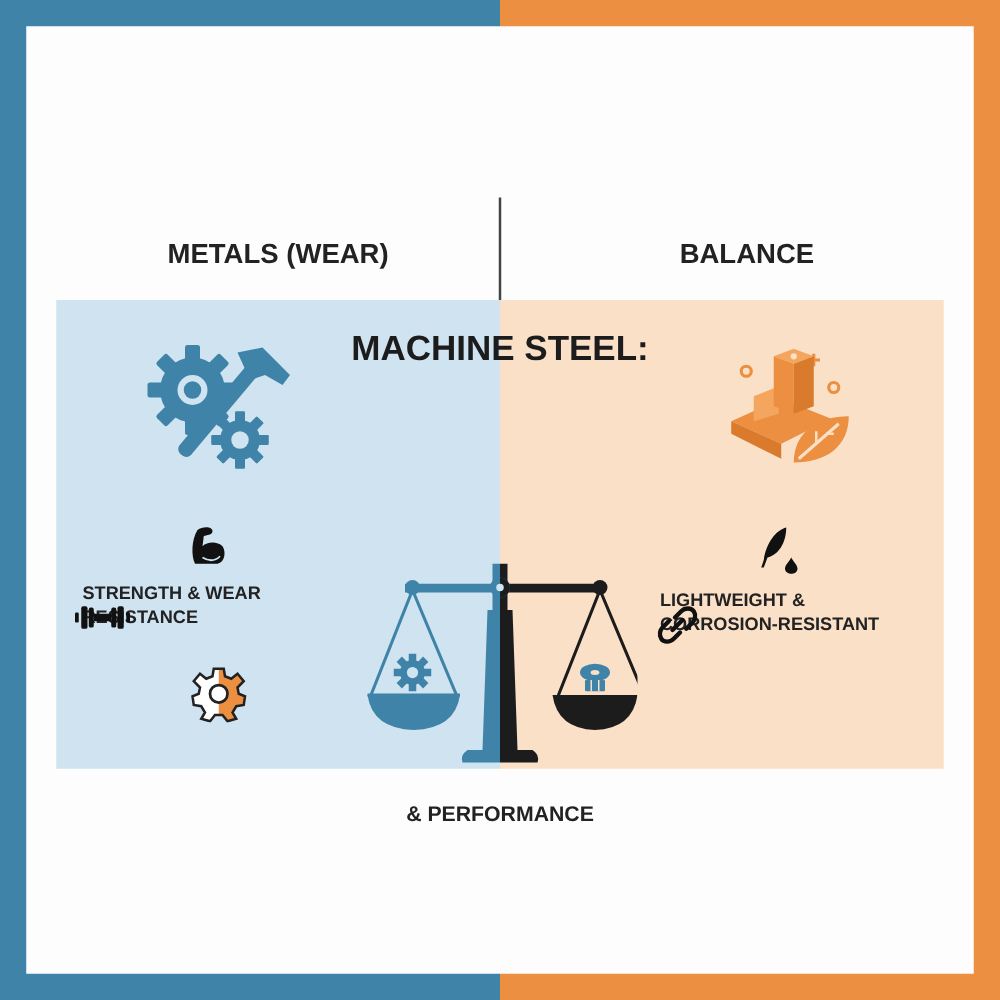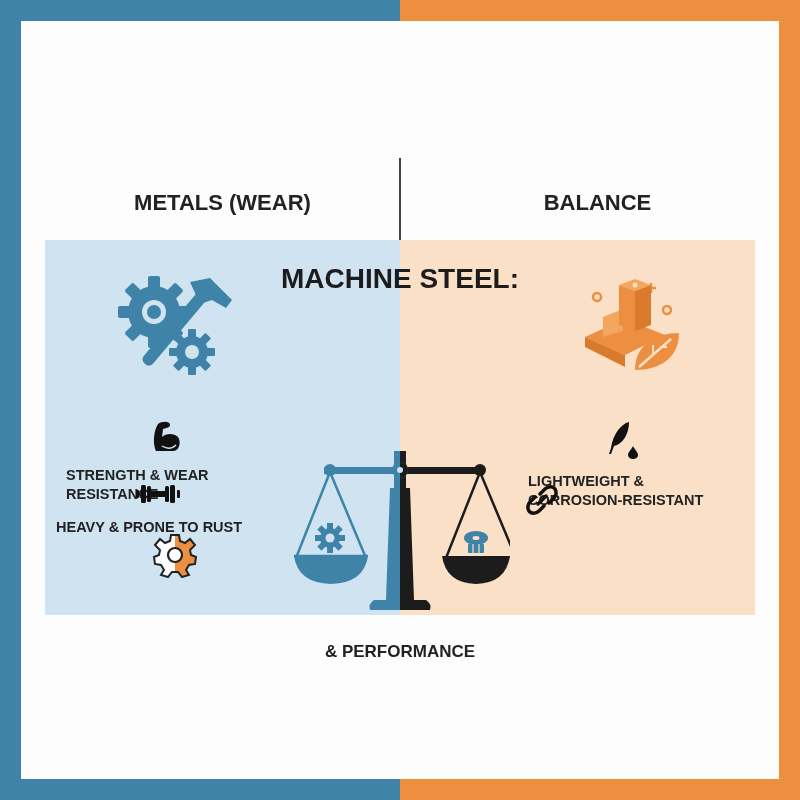--- a/index.html
+++ b/index.html
@@ -112,21 +112,20 @@
     <g fill="#111">
       <rect x="0" y="8" width="3" height="8" rx="1"></rect>
       <rect x="5" y="3" width="5" height="18" rx="1.5"></rect>
       <rect x="11" y="4" width="4" height="16" rx="1.5"></rect>
       <rect x="15" y="9" width="14" height="6"></rect>
       <rect x="29" y="4" width="4" height="16" rx="1.5"></rect>
       <rect x="34" y="3" width="5" height="18" rx="1.5"></rect>
       <rect x="41" y="8" width="3" height="8" rx="1"></rect>
     </g>
   </svg>
-  <span class="txt" style="margin-left:-4px;">HEAVY &amp; PRONE TO RUST</span>
 </div>
 
 <svg class="icon" style="left:152px;top:532px;" width="46" height="46" viewBox="-23 -23 46 46">
   <defs>
     <clipPath id="rh">
         <rect x="0" y="-23" width="23" height="46"></rect>
       </clipPath>
   </defs>
   <g id="gearshape">
     <path d="M-4 -20 L4 -20 L5 -14 L10 -12 L15 -16 L20 -10 L15 -5 L16 0 L21 2 L20 9 L14 10 L11 15 L14 20 L7 22 L3 17 L-3 17 L-7 22 L-14 20 L-11 15 L-14 10 L-20 9 L-21 2 L-16 0 L-15 -5 L-20 -10 L-15 -16 L-10 -12 L-5 -14 Z" fill="#fff"></path>

